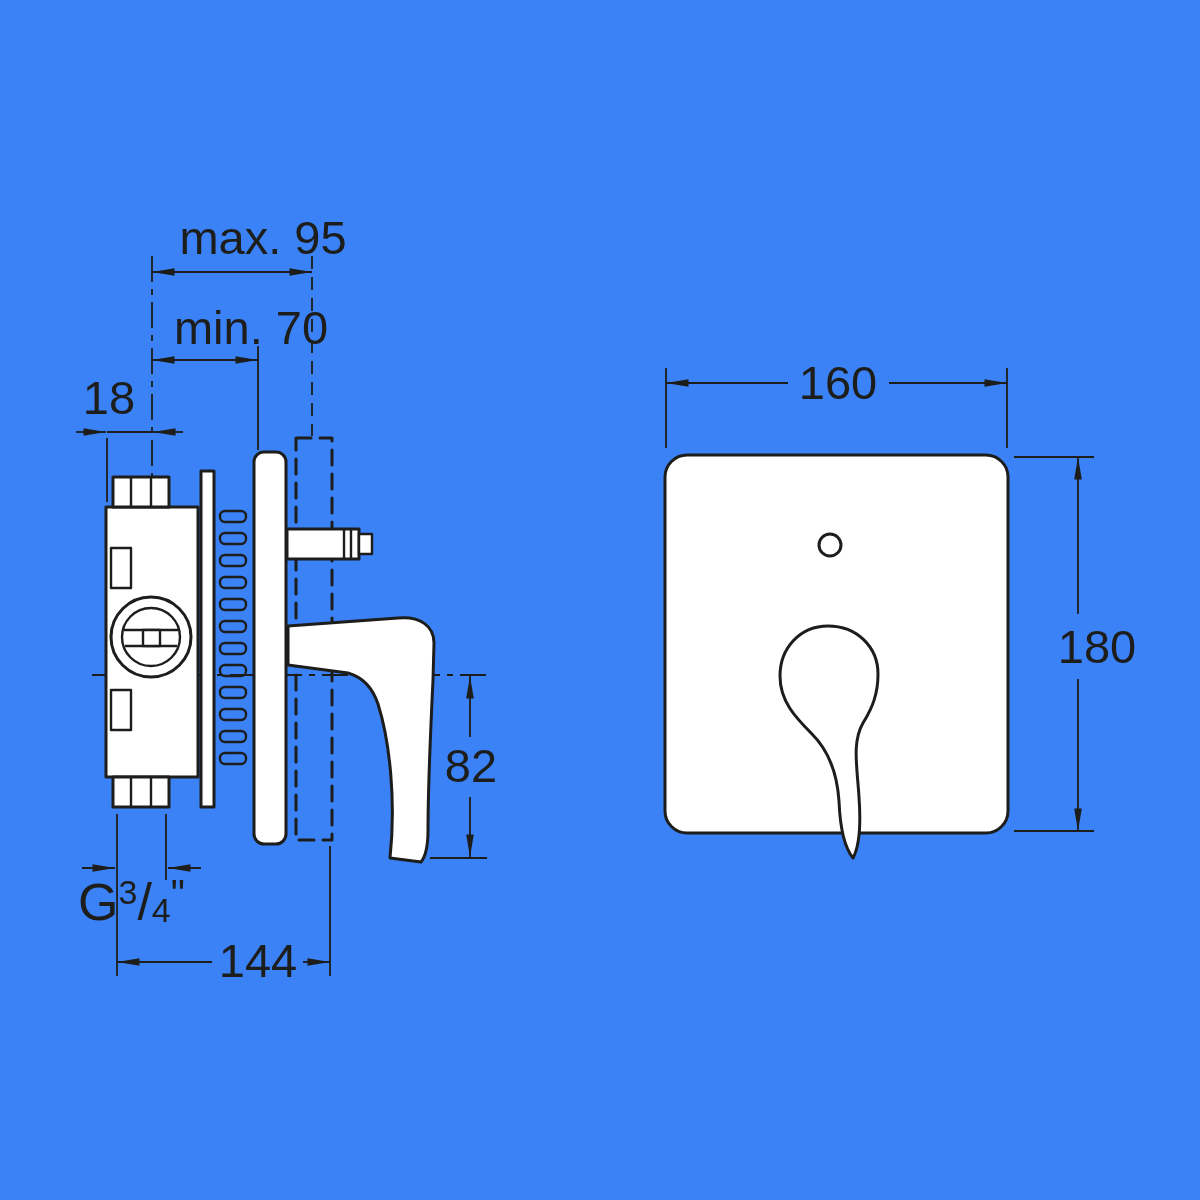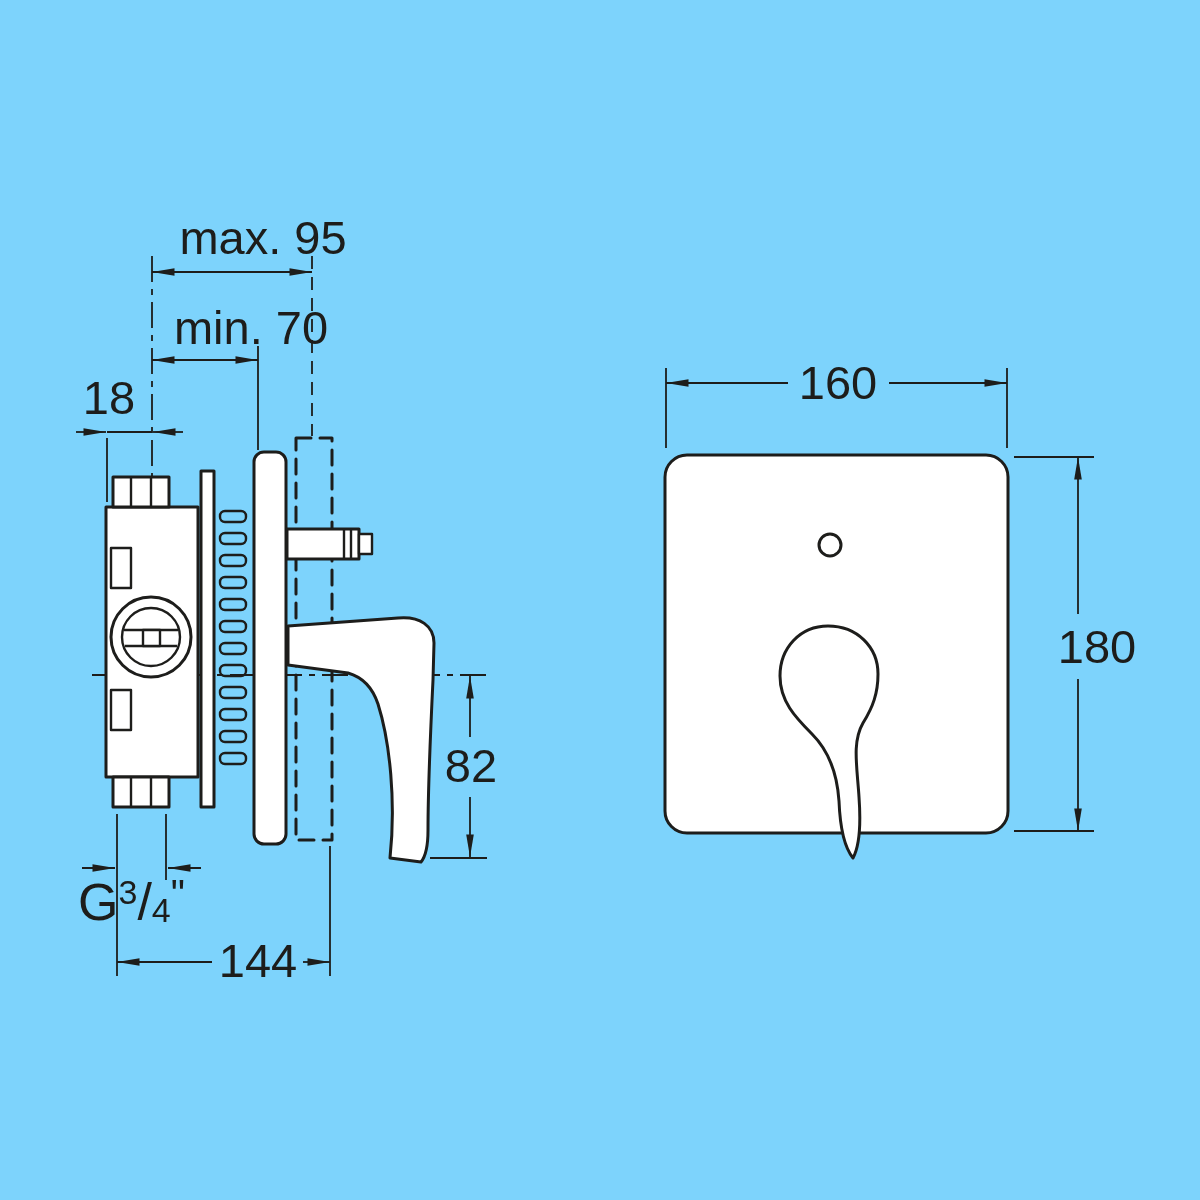--- a/index.html
+++ b/index.html
@@ -1,16 +1,16 @@
 <!DOCTYPE html>
 <html><head>
 <meta charset="utf-8">
 <style>
   html,body{margin:0;padding:0;background:#ffffff;}
-  .stage{width:1200px;height:1200px;position:relative;background:#7dd3fc;}
+  .stage{width:1200px;height:1200px;position:relative;background:#3b82f6;}
   svg text{
     fill:#1d1d1b;
     font-family:"Liberation Sans","DejaVu Sans",sans-serif;
     font-size:47px;
   }
   .obj{fill:none;stroke:#1d1d1b;stroke-width:3;stroke-linejoin:round;stroke-linecap:round;}
   .obj2{fill:none;stroke:#1d1d1b;stroke-width:2.4;stroke-linejoin:round;}
   .fillw{fill:#ffffff;}
   .ext{stroke:#1d1d1b;stroke-width:1.8;fill:none;}
   .dimL{stroke:#1d1d1b;stroke-width:1.8;fill:none;}

